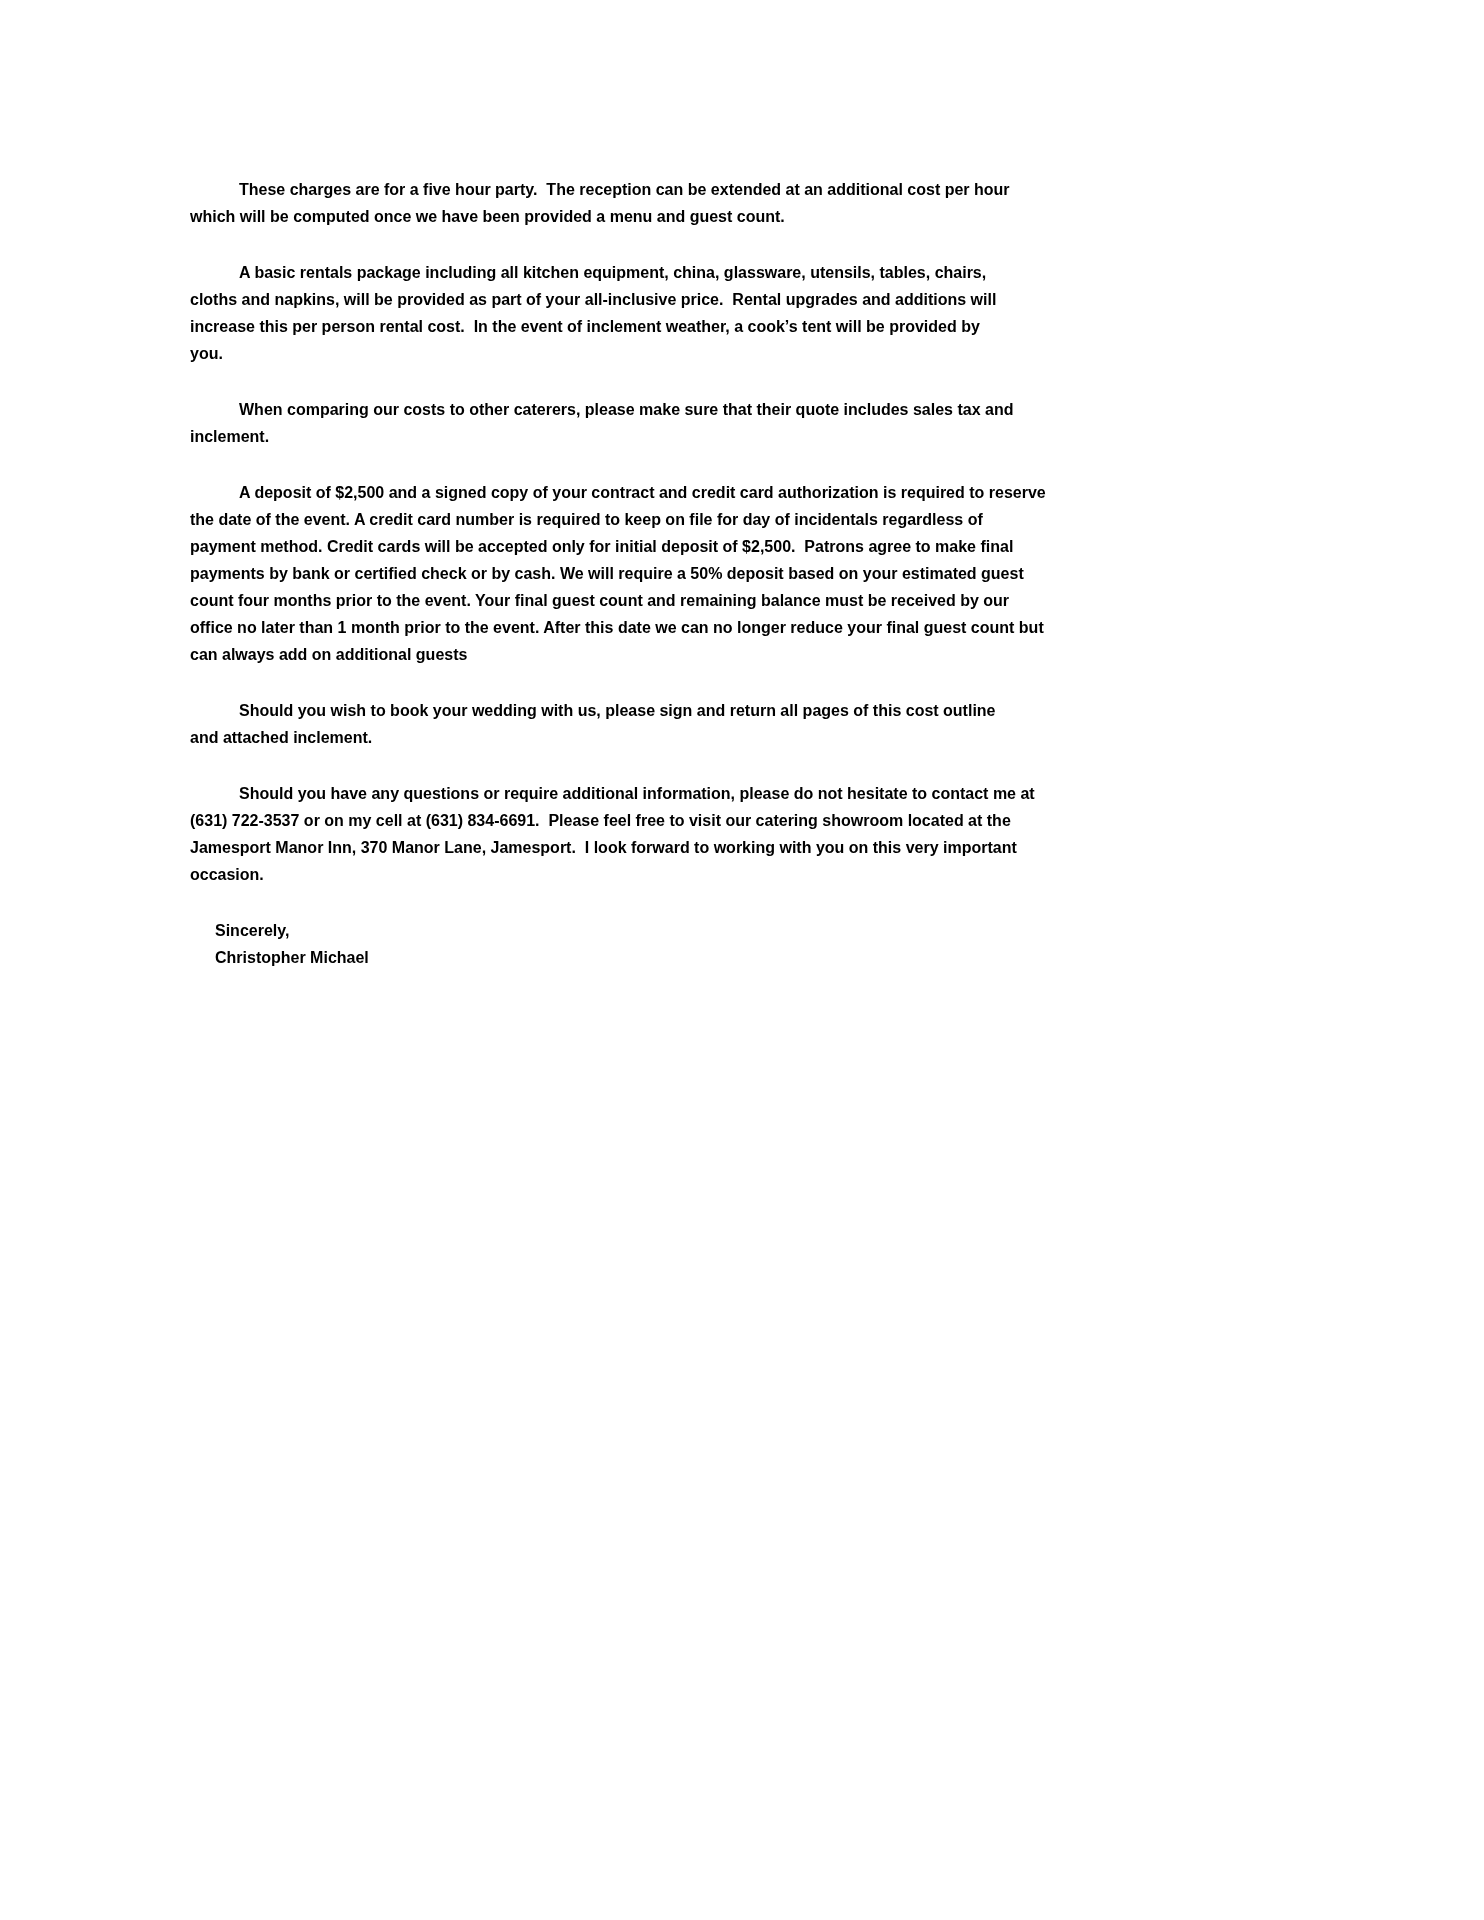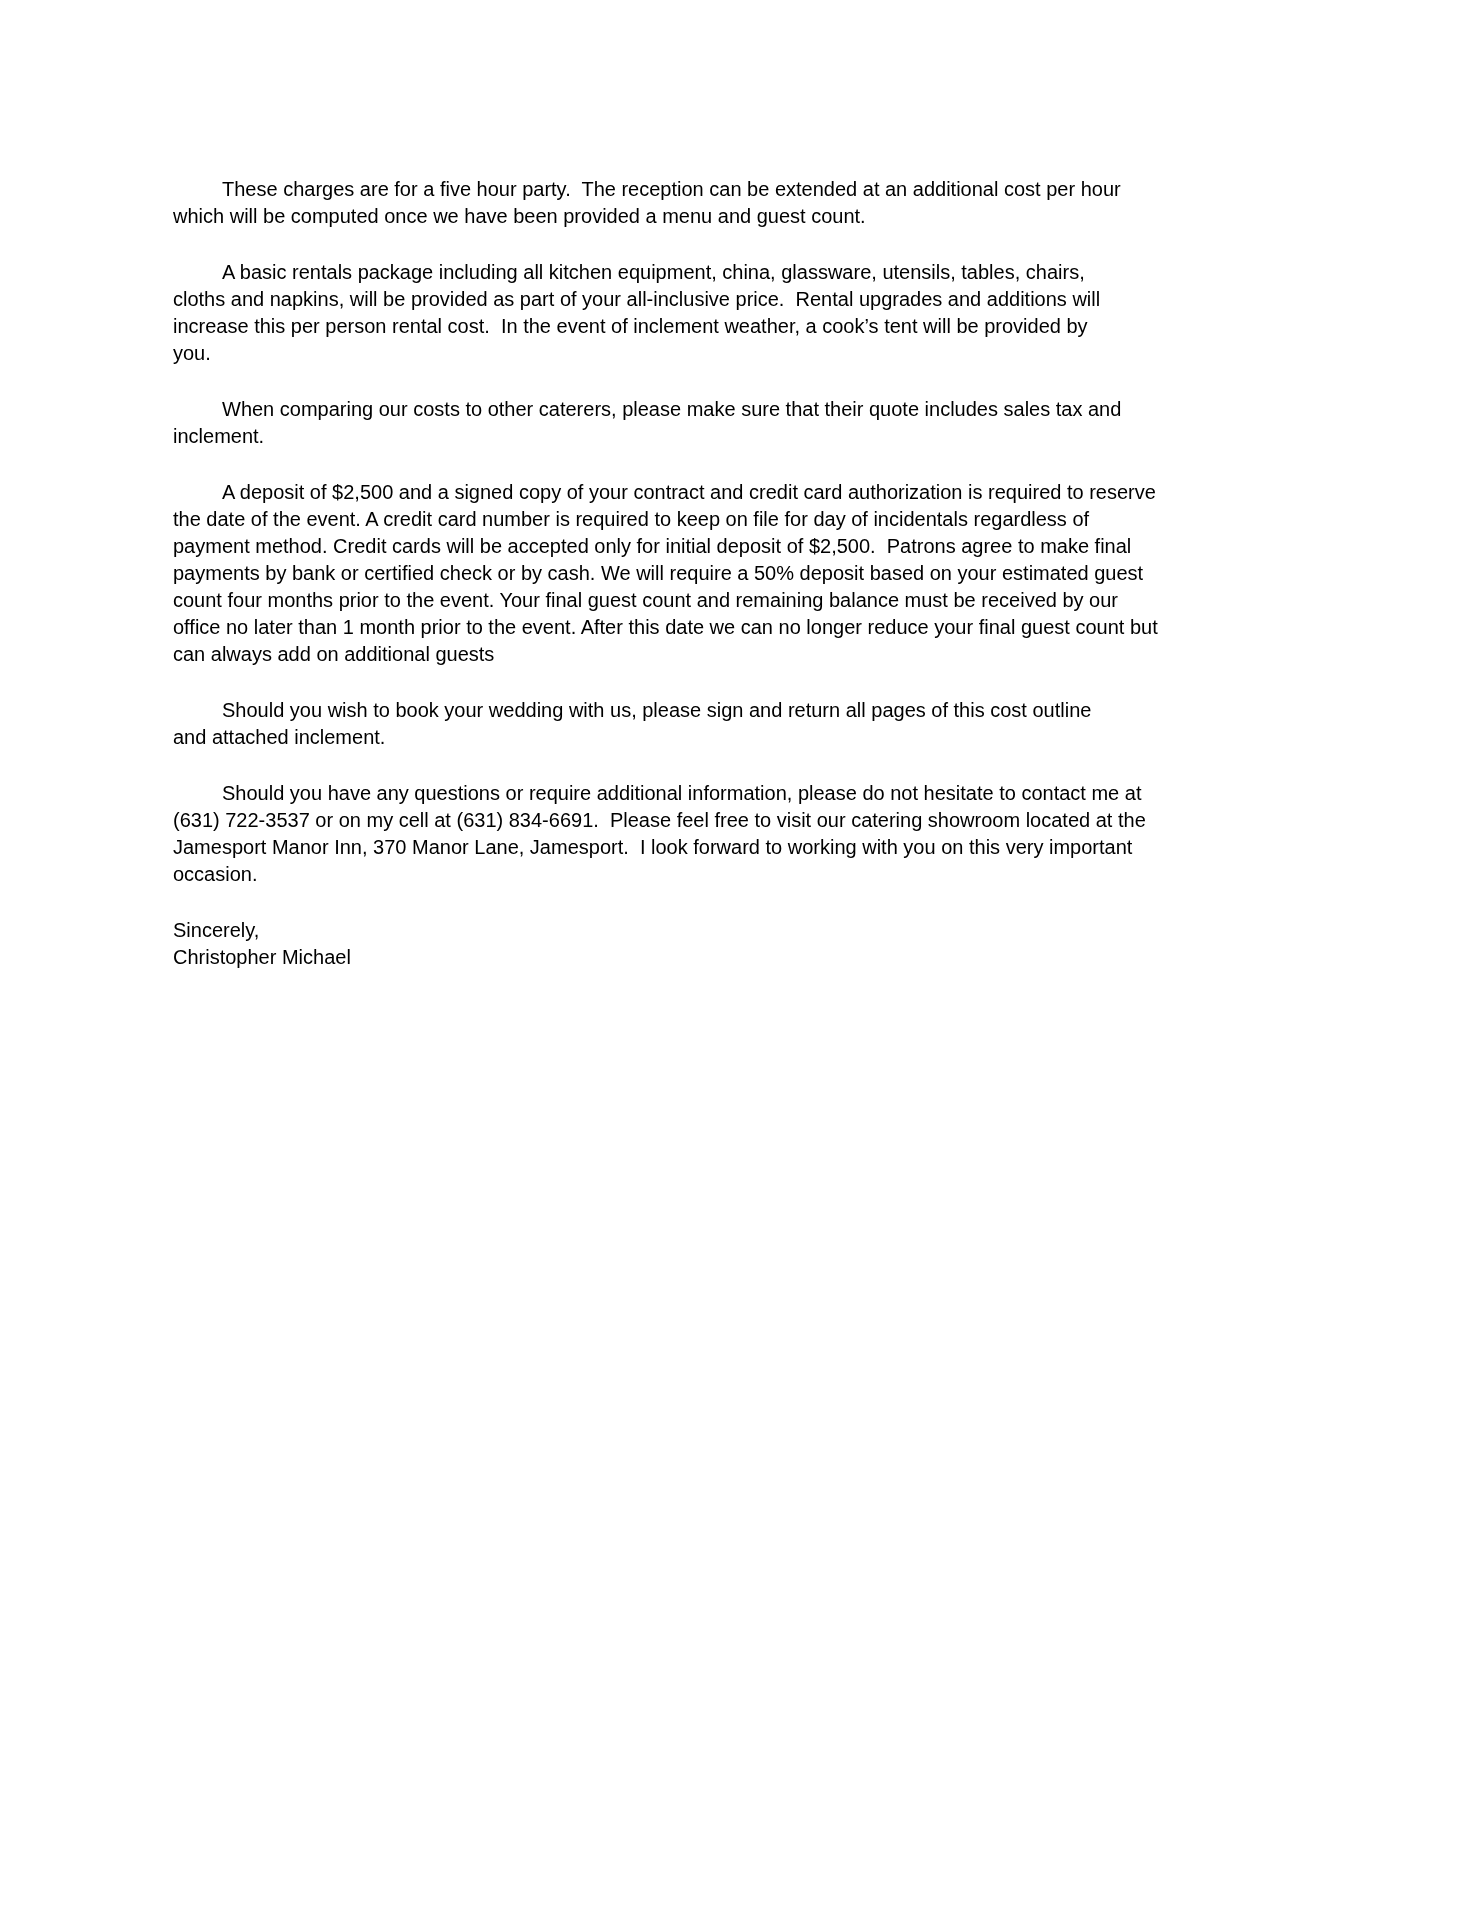--- a/index.html
+++ b/index.html
@@ -11,35 +11,36 @@
     position: relative;
     width: 1484px;
     height: 1920px;
     background: #ffffff;
     box-sizing: border-box;
     overflow: hidden;
   }
   .letter-body {
     position: absolute;
     top: 176px;
-    left: 173px;
+    left: 190px;
     right: 30px;
     font-family: "Liberation Sans", sans-serif;
-    font-size: 20px;
+    font-size: 16px;
     line-height: 27px;
     color: #000000;
-    font-weight: 400;
+    font-weight: 700;
   }
   .para {
     margin: 0 0 29px 0;
     white-space: pre;          
     text-indent: 49px;         
   }
   .para.no-indent {
     text-indent: 0;
+    margin-left: 25px;
   }
 </style>
 </head>
 <body>
 
 <div class="page">
   <div class="letter-body">
     <p class="para">These charges are for a five hour party.  The reception can be extended at an additional cost per hour
 which will be computed once we have been provided a menu and guest count.</p>
     <p class="para">A basic rentals package including all kitchen equipment, china, glassware, utensils, tables, chairs,

